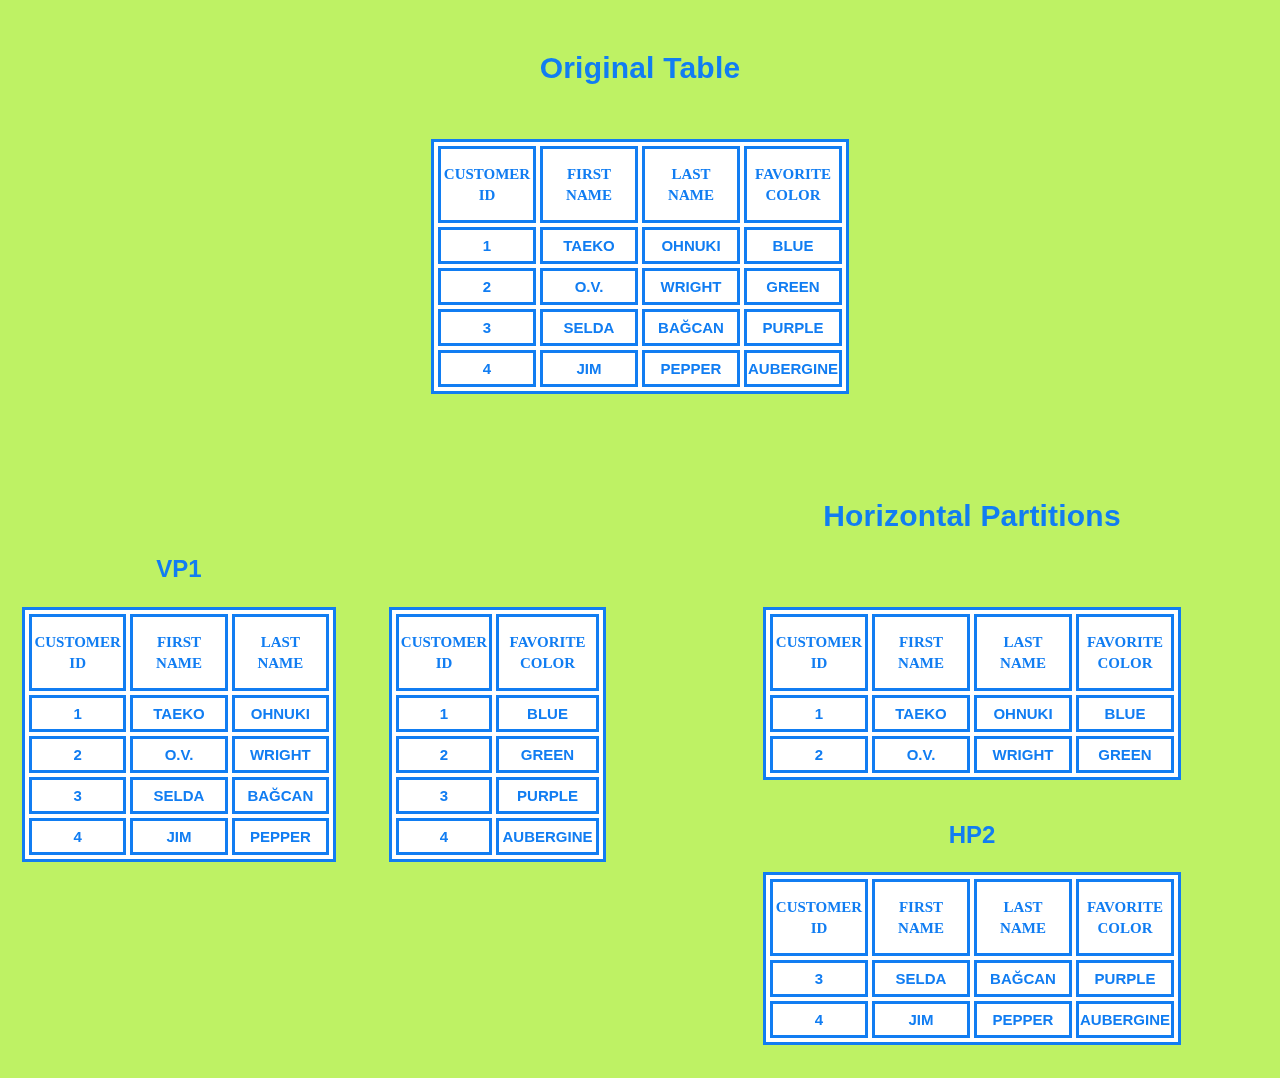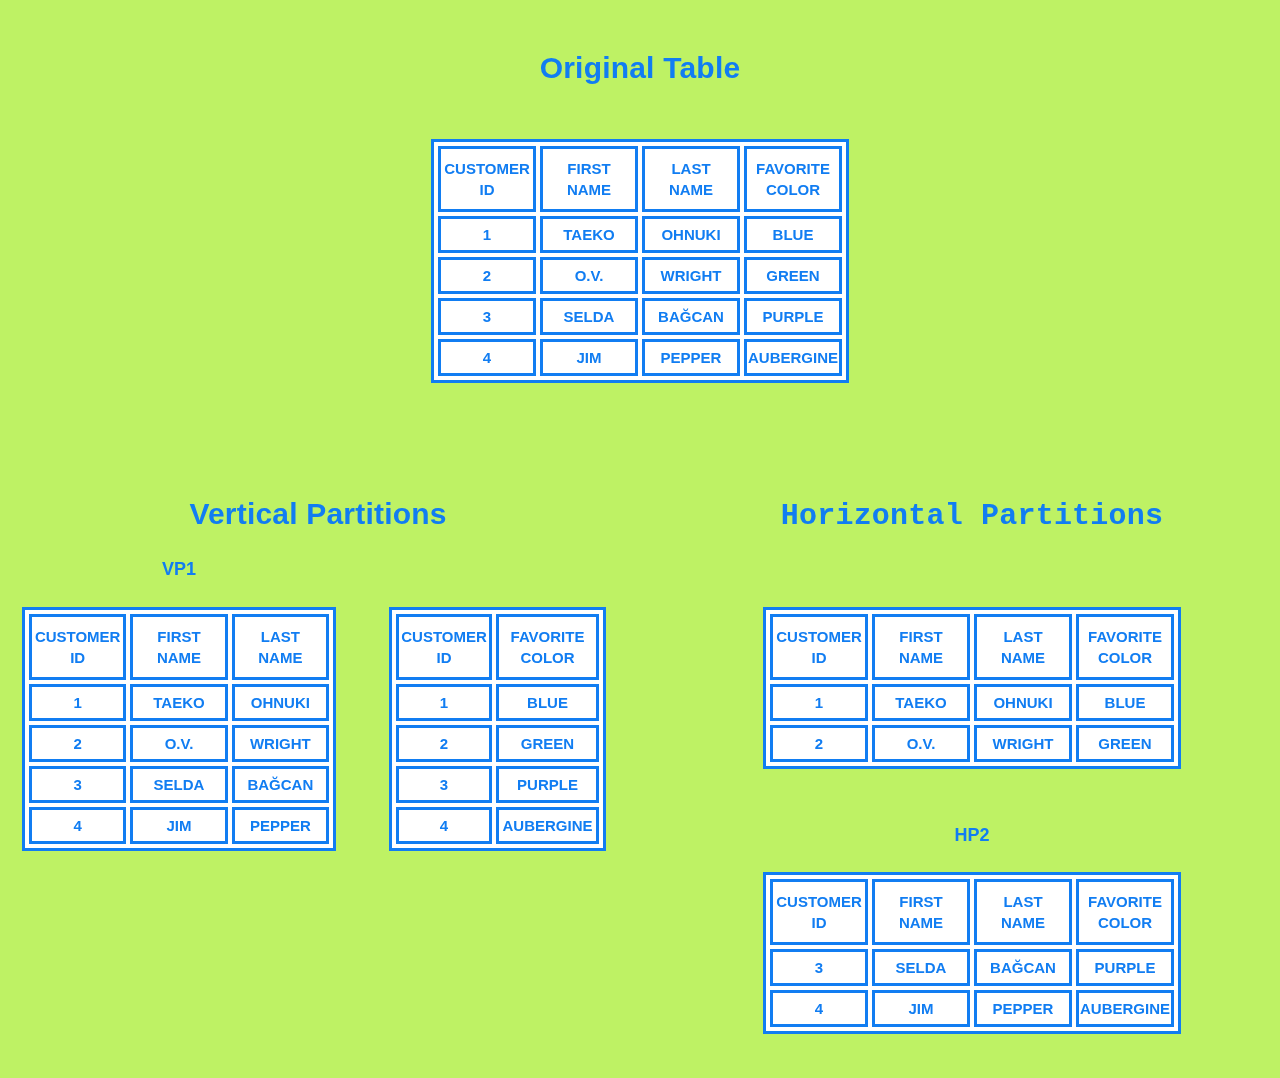--- a/index.html
+++ b/index.html
@@ -21,21 +21,21 @@
     position: absolute;
     text-align: center;
     font-size: 30px;
     line-height: 36px;
     letter-spacing: 0.2px;
     white-space: nowrap;
   }
   .part-label {
     position: absolute;
     text-align: center;
-    font-size: 18px;
+    font-size: 24px;
     line-height: 26px;
     white-space: nowrap;
   }
   table.ptable {
     position: absolute;
     table-layout: fixed;
     border-collapse: separate;
     border-spacing: 4px;
     border: 3px solid var(--blue);
     background: #ffffff;
@@ -45,31 +45,31 @@
     background: #ffffff;
     color: var(--blue);
     text-align: center;
     vertical-align: middle;
     font-weight: bold;
     font-size: 15px;
     padding: 0;
     overflow: visible;
     white-space: nowrap;
   }
-  .ptable th { height: 66px; line-height: 21px; }
+  .ptable th { height: 77px; line-height: 21px; font-family: Liberation Serif, serif; }
   .ptable td { height: 37px; line-height: 19px; }
   .t-original { left: 431px; top: 139px; width: 418px; }
   .t-vp1      { left: 22px;  top: 607px; width: 314px; }
   .t-vp2      { left: 389px; top: 607px; width: 217px; }
   .t-vp2 col:first-child { width: 96px; }
   .t-hp1      { left: 763px; top: 607px; width: 418px; }
   .t-hp2      { left: 763px; top: 872px; width: 418px; }
   #title-original   { left: 0;     width: 1280px; top: 50px;  }
   #title-vertical   { left: 0;     width: 636px;  top: 496px; }
-  #title-horizontal { left: 664px; width: 616px;  top: 498px; font-family: Liberation Mono, monospace; }
+  #title-horizontal { left: 664px; width: 616px;  top: 498px; }
   #label-vp1 { left: 22px;  width: 314px; top: 556px; }
   #label-vp2 { left: 389px; width: 217px; top: 561px; }
   #label-hp1 { left: 763px; width: 418px; top: 557px; }
   #label-hp2 { left: 763px; width: 418px; top: 822px; }
 </style>
 </head>
 <body>
 
 <div class="canvas">
 
@@ -111,21 +111,20 @@
         </tr>
         <tr>
           <td>4</td>
           <td>JIM</td>
           <td>PEPPER</td>
           <td>AUBERGINE</td>
         </tr>
       </tbody>
     </table>
 
-  <div id="title-vertical" class="section-title">Vertical Partitions</div>
 
   <div id="label-vp1" class="part-label">VP1</div>
 
   <table class="ptable t-vp1">
       <colgroup>
         <col>
         <col>
         <col>
       </colgroup>
       <thead>

